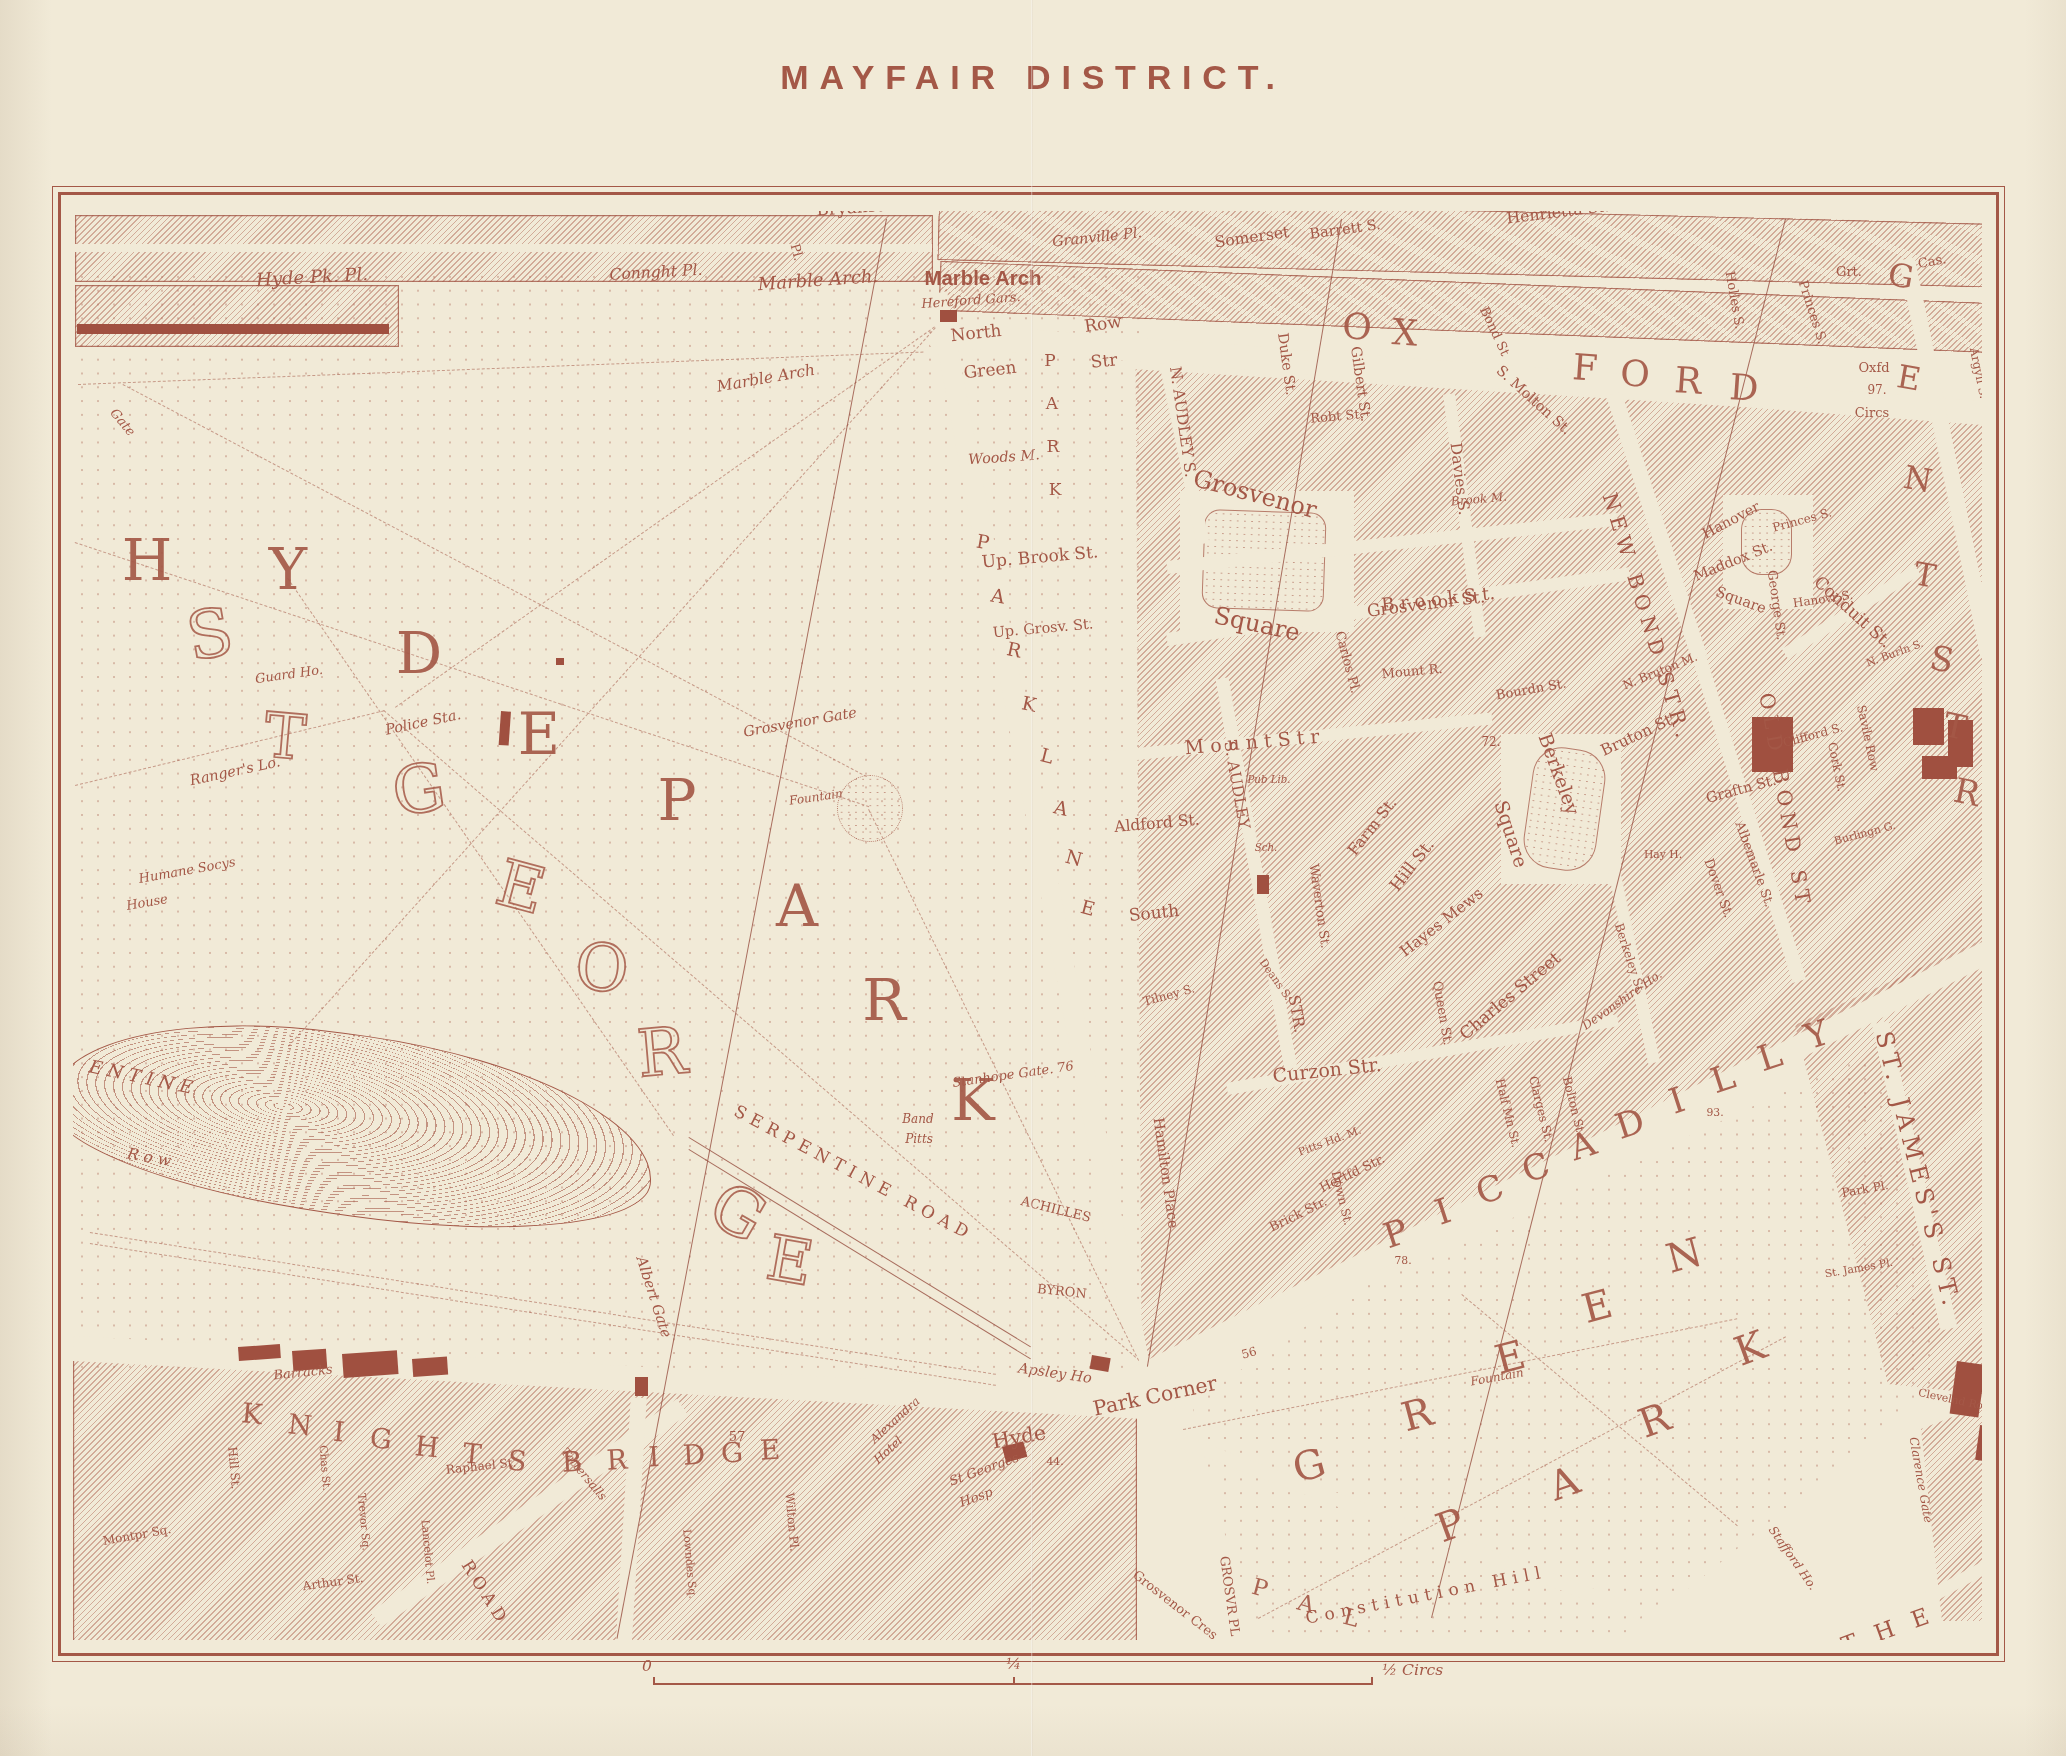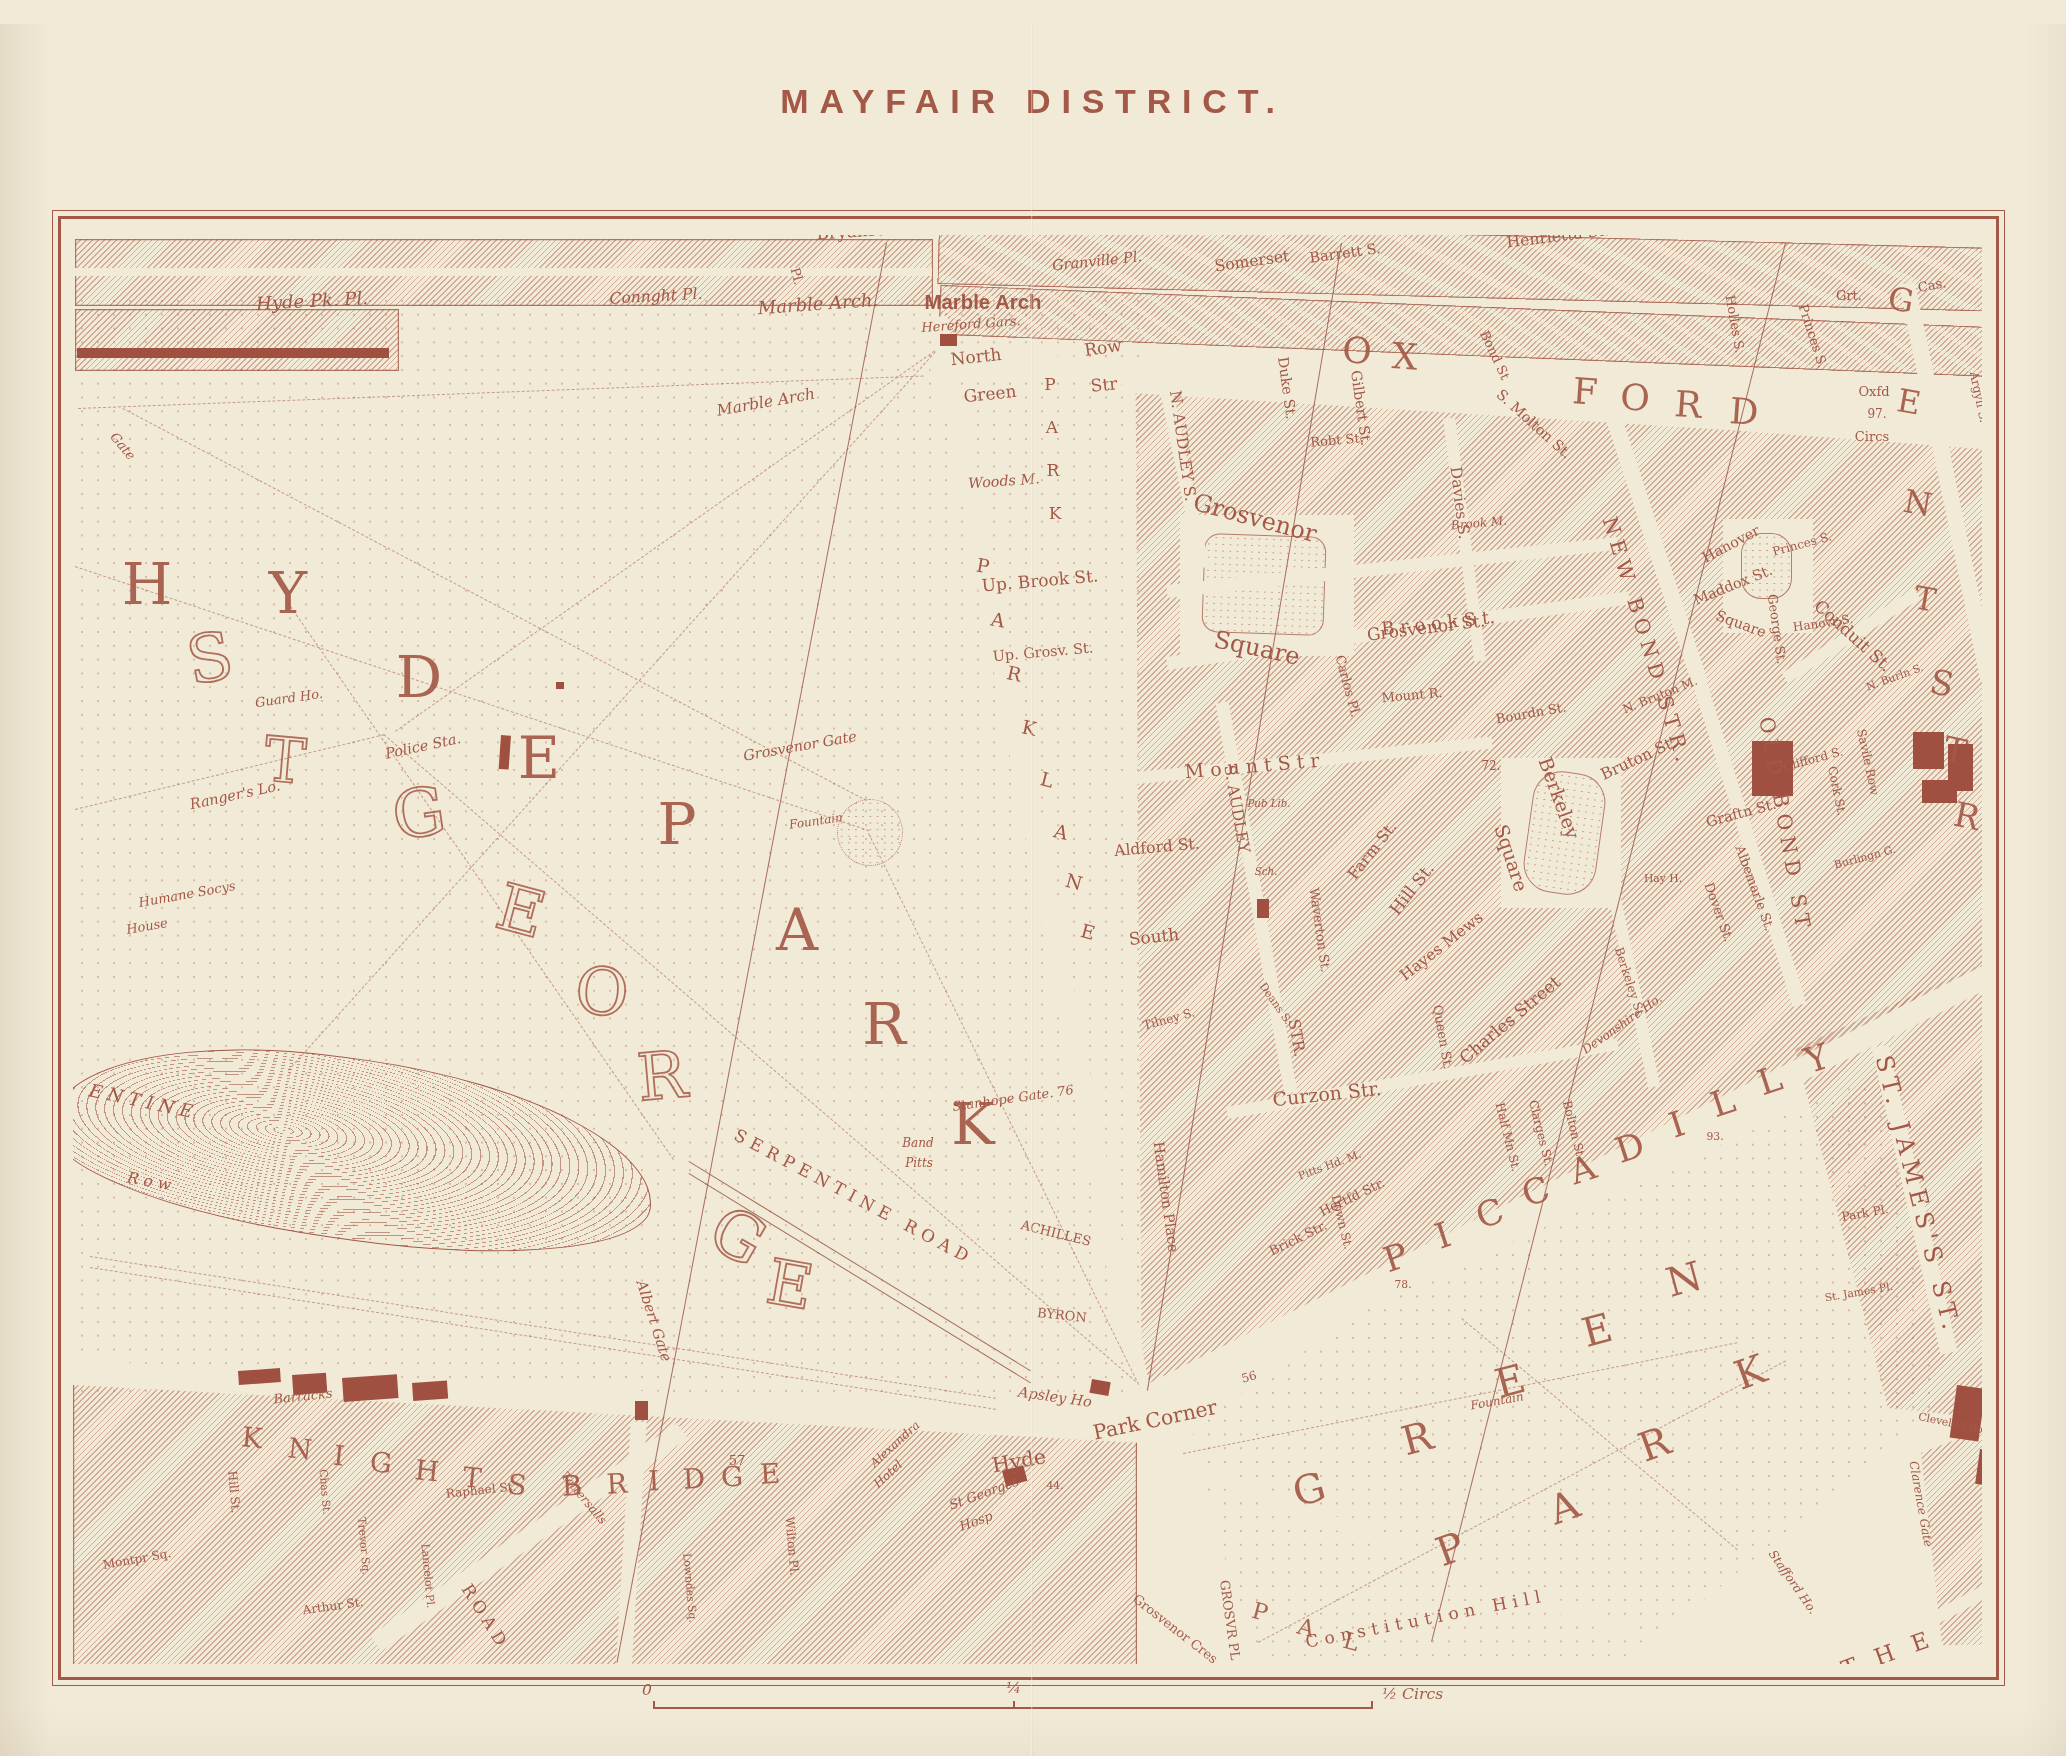--- a/index.html
+++ b/index.html
@@ -2,21 +2,21 @@
 <html style="font-size:9.6px"><head>
 <meta charset="utf-8">
 <style>
   :root{ --ink:#a45847; --ink2:#b06150; --paper:#f1ead7; --paper2:#ece4cf; }
   html,body{margin:0;padding:0;}
   body{width:2066px;height:1757px;background:var(--paper);font-family:"DejaVu Serif",serif;overflow:hidden;position:relative;}
   #page{position:absolute;inset:0;background:
       linear-gradient(90deg, rgba(120,90,60,.10), rgba(120,90,60,0) 2.5%),
       linear-gradient(270deg, rgba(120,90,60,.06), rgba(120,90,60,0) 2%),
       linear-gradient(0deg, rgba(120,90,60,.05), rgba(120,90,60,0) 3%),
-      var(--paper); margin-top: 24px;}
+      var(--paper);}
   #fold{position:absolute;left:1031px;top:0;width:2.4px;height:1757px;background:linear-gradient(90deg,rgba(255,255,255,.5),rgba(90,60,40,.07));}
   #title{position:absolute;left:0;top:35px;width:2066px;text-align:center;color:var(--ink);
       font-family:"Liberation Sans",sans-serif;font-weight:700;font-size:34px;letter-spacing:10.8px;}
   
   #frame{position:absolute;left:52px;top:186px;width:1951px;height:1474px;border:1.2px solid var(--ink);}
   #frame .in{position:absolute;inset:4.8px;border:3.6px solid var(--ink);}
   
   #mapclip{position:absolute;left:73px;top:211px;width:1909px;height:1429px;overflow:hidden;}
   #mapinner{position:absolute;left:-73px;top:-211px;width:2066px;height:1757px;}
   .park{position:absolute;background-image:radial-gradient(rgba(164,88,71,.33) 0.8px, transparent 0.9px);background-size:16px 13.8px;}

